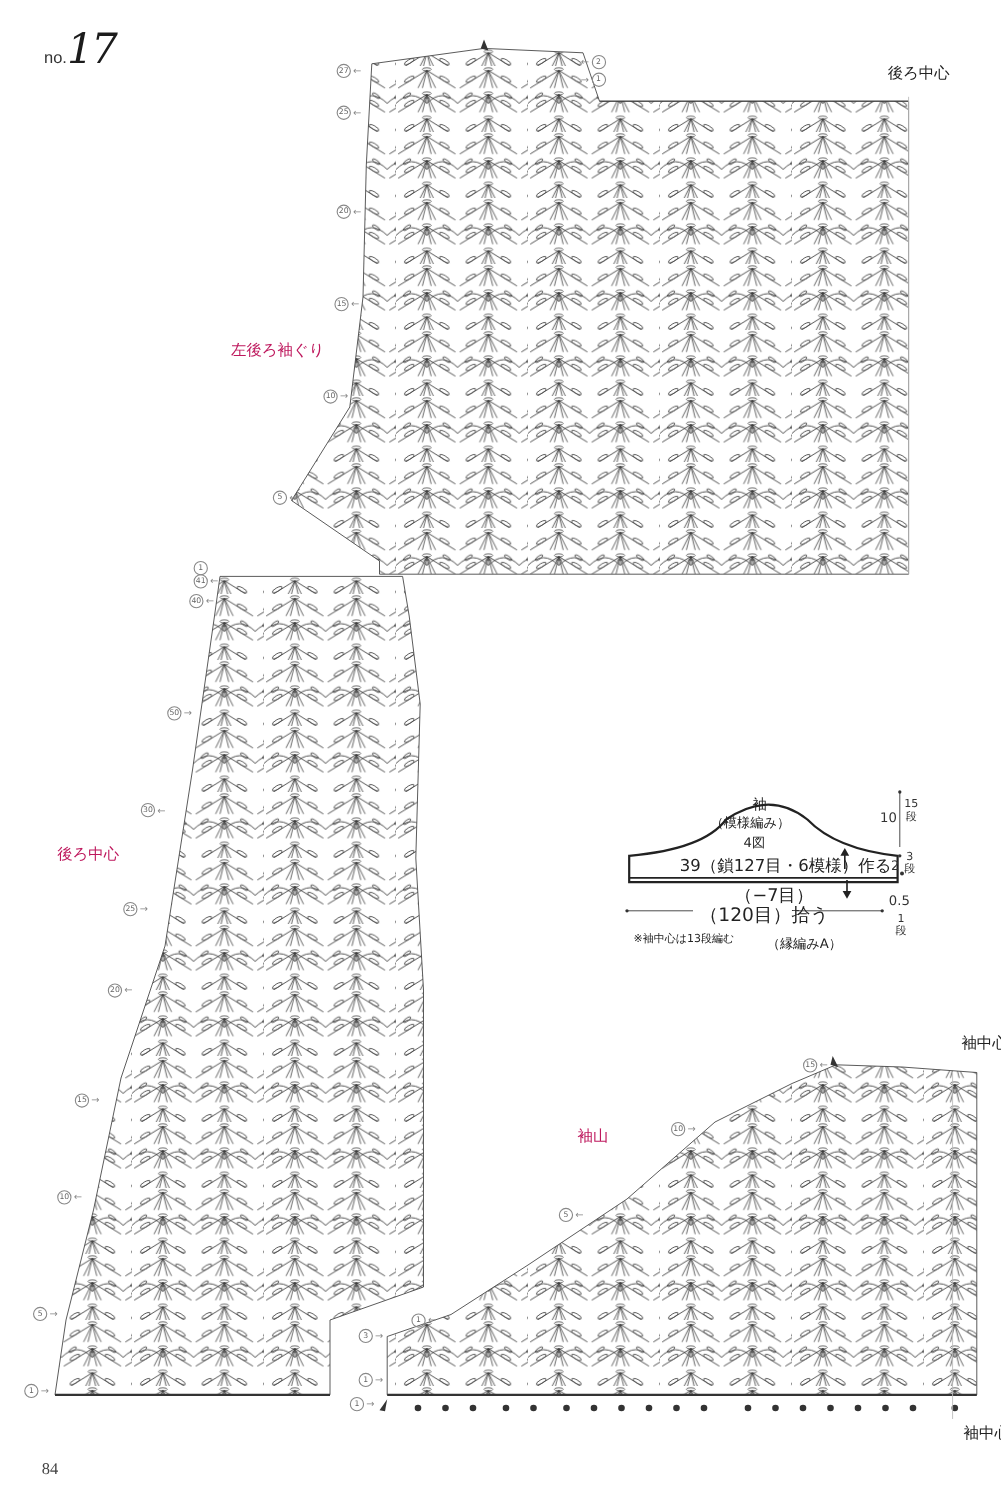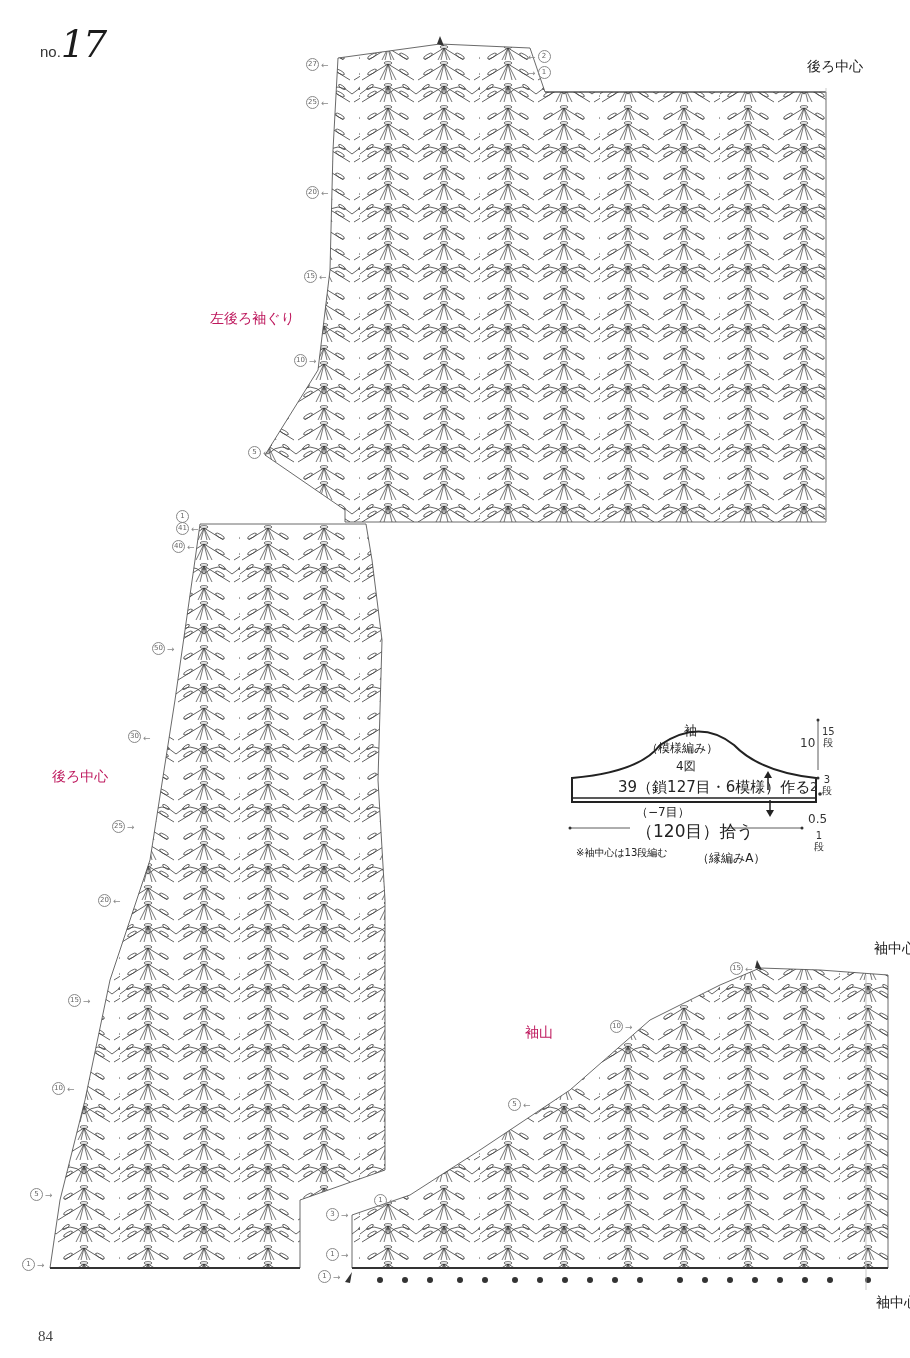--- a/index.html
+++ b/index.html
@@ -215,21 +215,21 @@
     <span class="circ">1</span>
     <span class="arrow">→</span>
   </div>
 <div class="abs center-label" style="left:843px; top:940px;">袖中心</div>
 <div class="abs center-label" style="left:845px; top:1294px;">袖中心</div>
 
 <div class="abs diagram-text" style="left:684px; top:722px; font-size:13px;">袖</div>
 <div class="abs diagram-text" style="left:646px; top:740px;">（模様編み）</div>
 <div class="abs diagram-text" style="left:676px; top:758px;">4図</div>
 <div class="abs diagram-text" style="left:618px; top:778px; font-size:15px;">39（鎖127目・6模様）作る</div>
-<div class="abs diagram-text" style="left:636px; top:804px; font-size:12px;">（−7目）</div>
+<div class="abs diagram-text" style="left:668px; top:804px; font-size:16px;">（−7目）</div>
 <div class="abs diagram-text" style="left:697px; top:802px;margin-top:48px;">（縁編みA）</div>
 <div class="abs diagram-text" style="left:636px; top:820px; font-size:17px;">（120目）拾う</div>
 <div class="abs note-text" style="left:576px; top:846px;">※袖中心は13段編む</div>
 
 <div class="abs dim-text" style="left:800px; top:736px;">10</div>
 <div class="abs dim-text" style="left:822px; top:726px; font-size:10px; line-height:11px; text-align:center;"><span>15</span><br><span>段</span></div>
 <div class="abs dim-text" style="left:810px; top:780px;">2</div>
 <div class="abs dim-text" style="left:822px; top:774px; font-size:10px; line-height:11px; text-align:center;"><span>3</span><br><span>段</span></div>
 <div class="abs dim-text" style="left:808px; top:812px;">0.5</div>
 <div class="abs dim-text" style="left:814px; top:830px; font-size:10px; line-height:11px; text-align:center;"><span>1</span><br><span>段</span></div>

